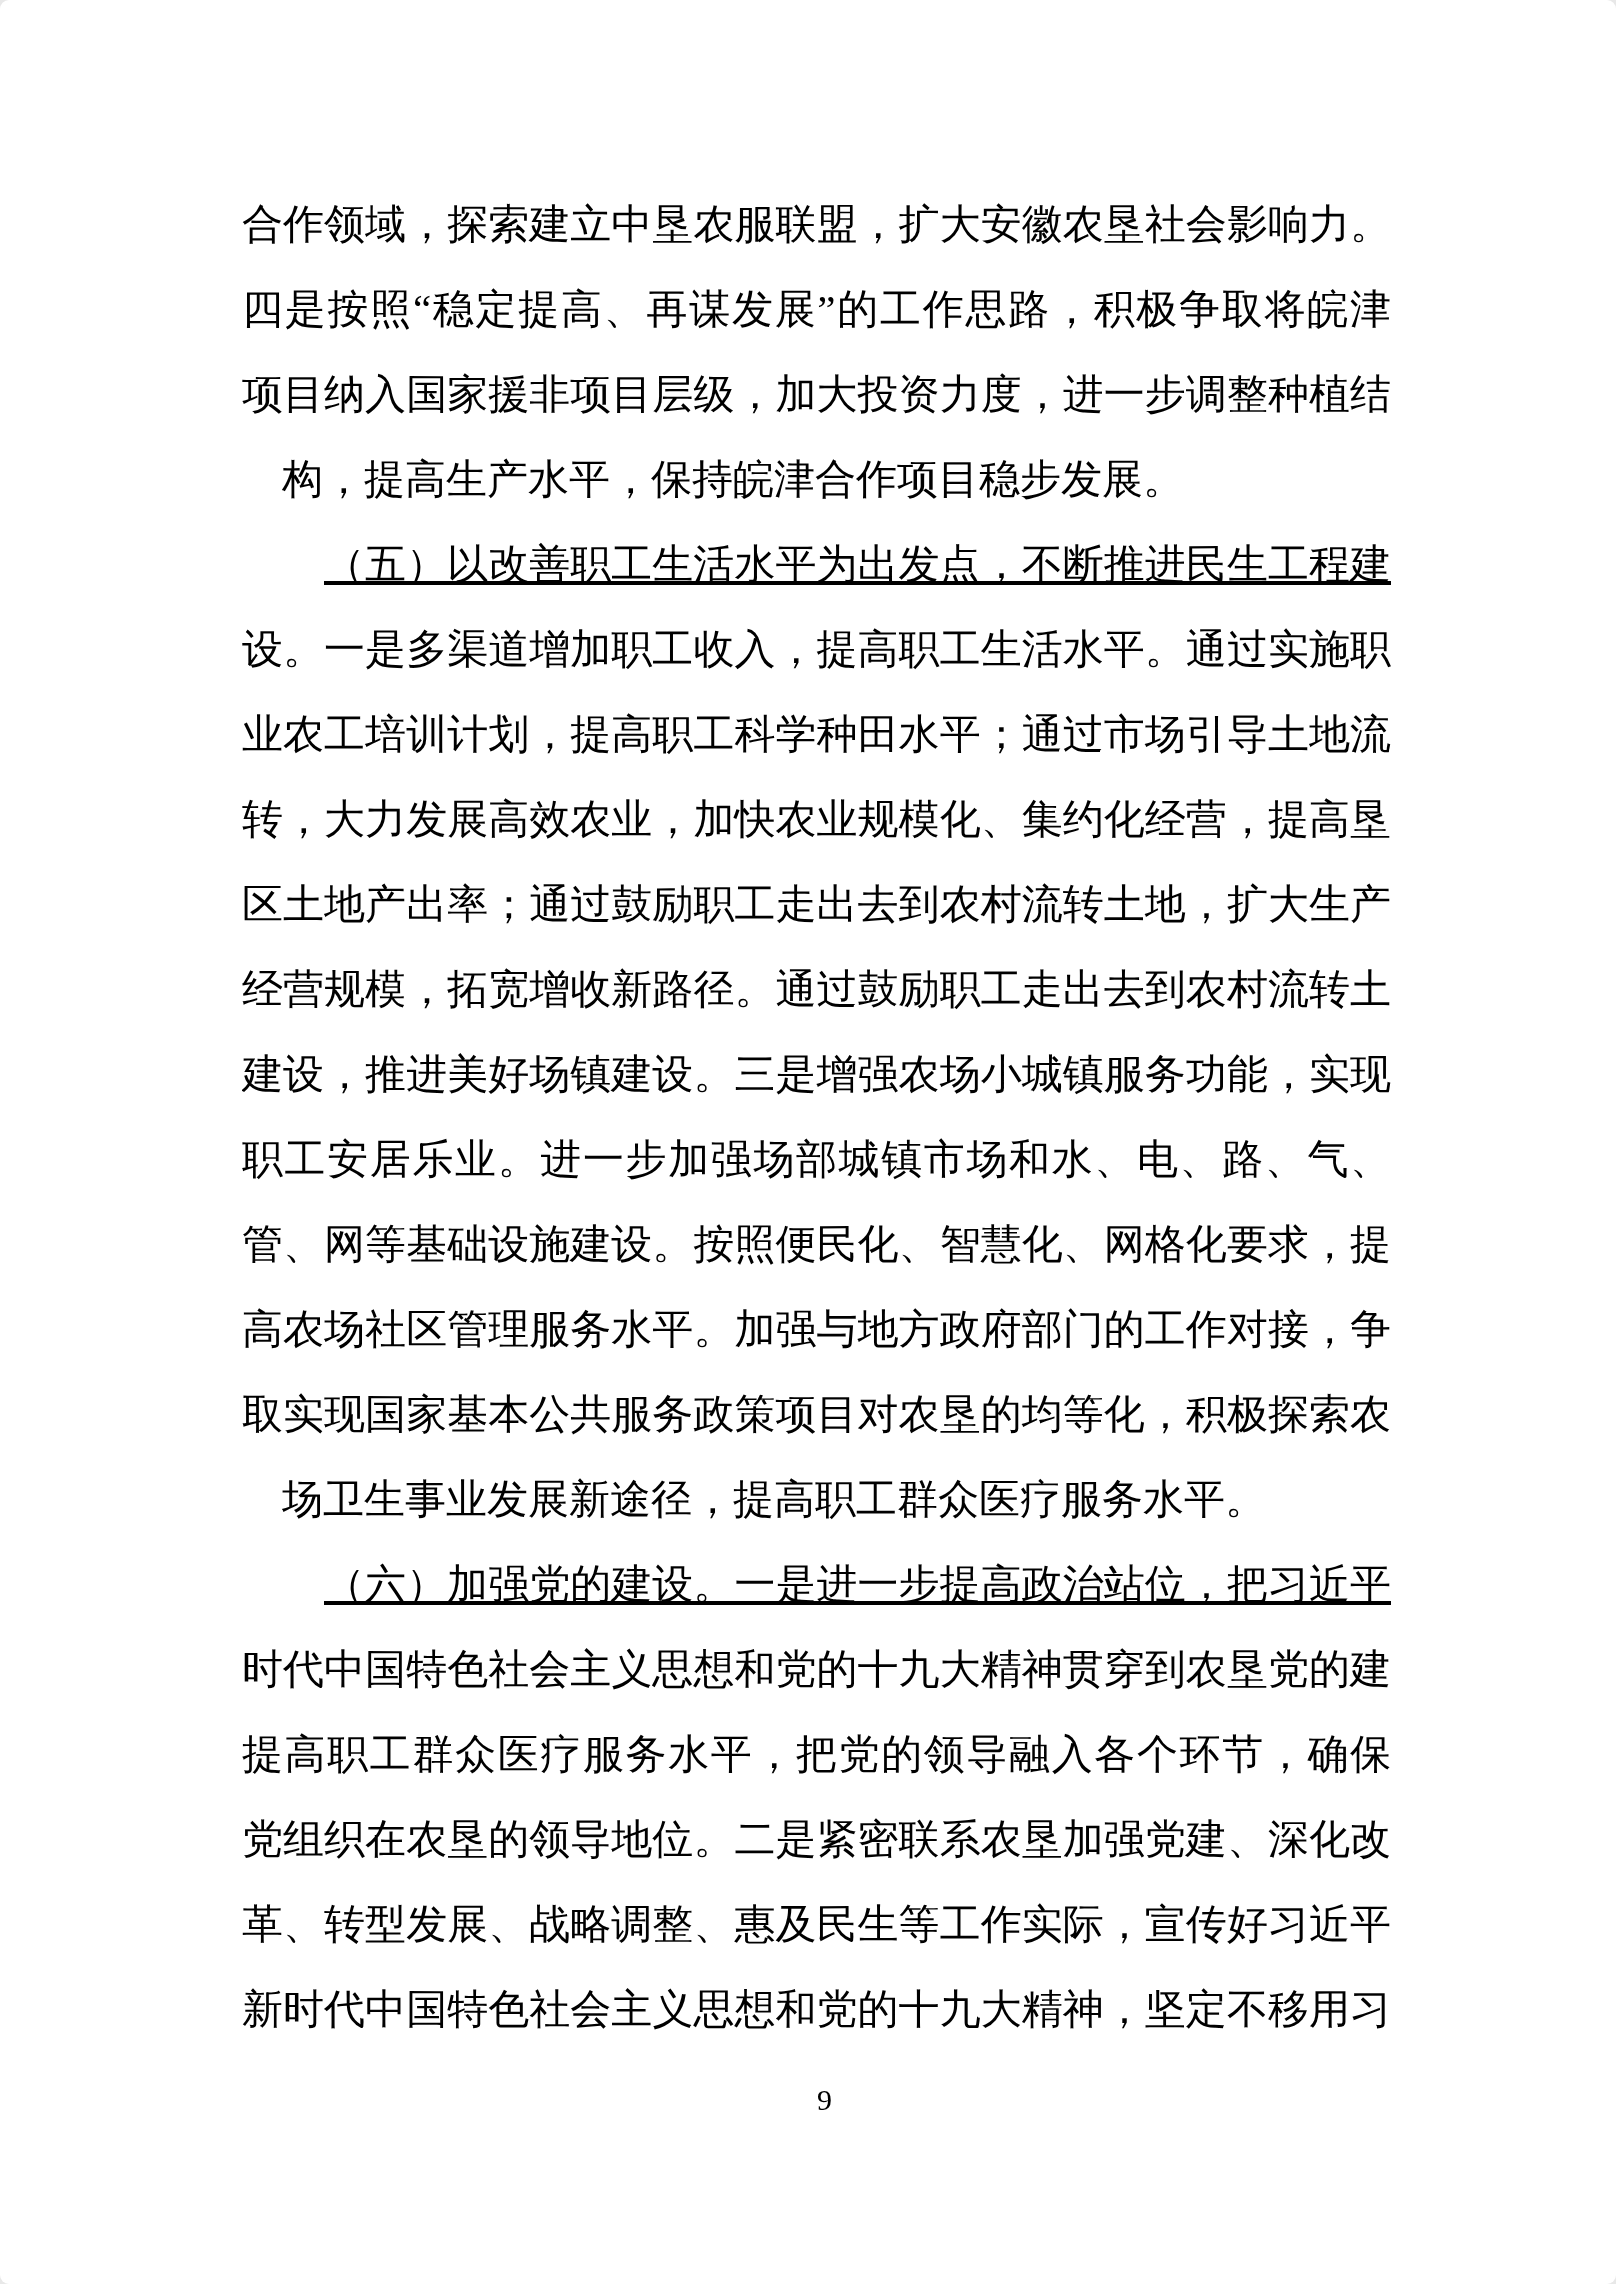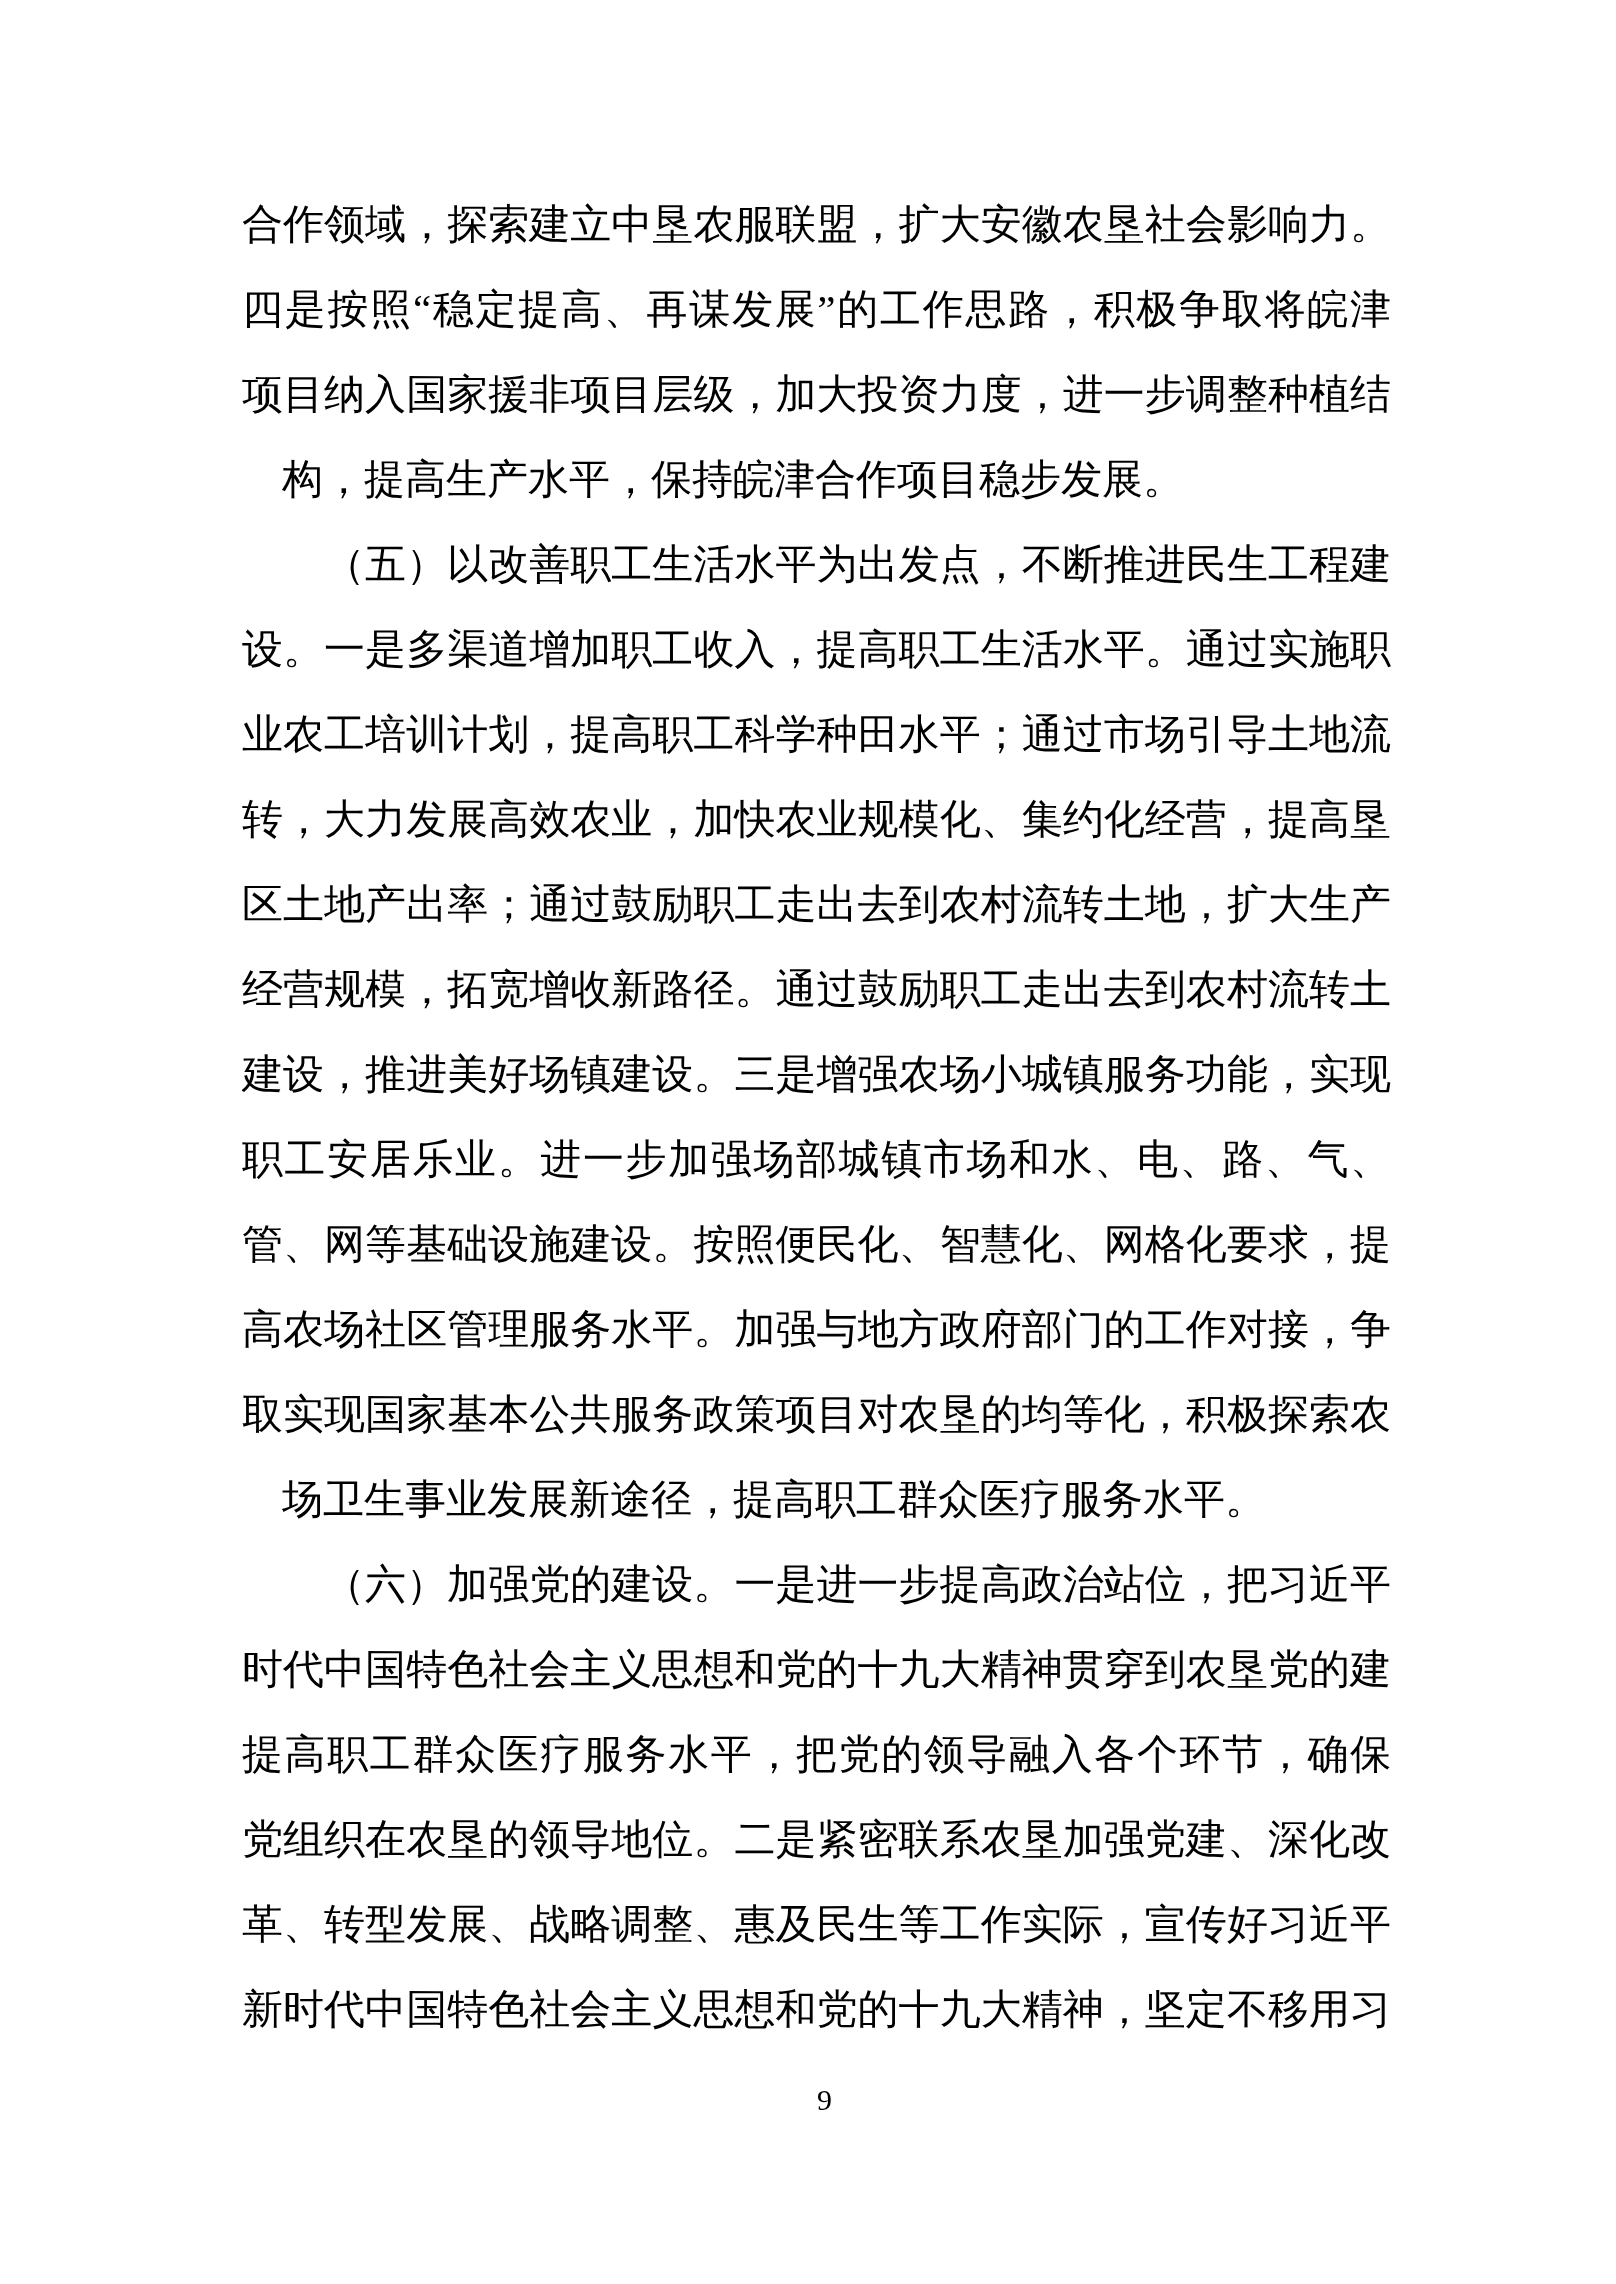--- a/index.html
+++ b/index.html
@@ -8,20 +8,21 @@
     background: #e8e8e8;
   }
   .page {
     position: relative;
     width: 1616px;
     height: 2284px;
     background: #ffffff;
     overflow: hidden;
     color: #000000;
     font-family: "Liberation Serif", "DejaVu Serif", serif;
+    border-radius: 9px;
   }
   .textblock {
     position: absolute;
     left: 242px;
     top: 182px;
     width: 1149px;
     font-size: 41px;
   }
   .line {
     height: 85px;
@@ -30,20 +31,21 @@
     text-align-last: justify;
     overflow: hidden;
     letter-spacing: 0;
   }
   .line.end {
     text-align-last: left;
     margin-left: 40px;
   }
   .line.indent {
     text-indent: 82px;
+    text-decoration: underline;
   }
   .pagenum {
     position: absolute;
     left: 817px;
     top: 2083px;
     width: 39px;
     font-size: 30px;
     line-height: 1.1;
     text-align: left;
   }

